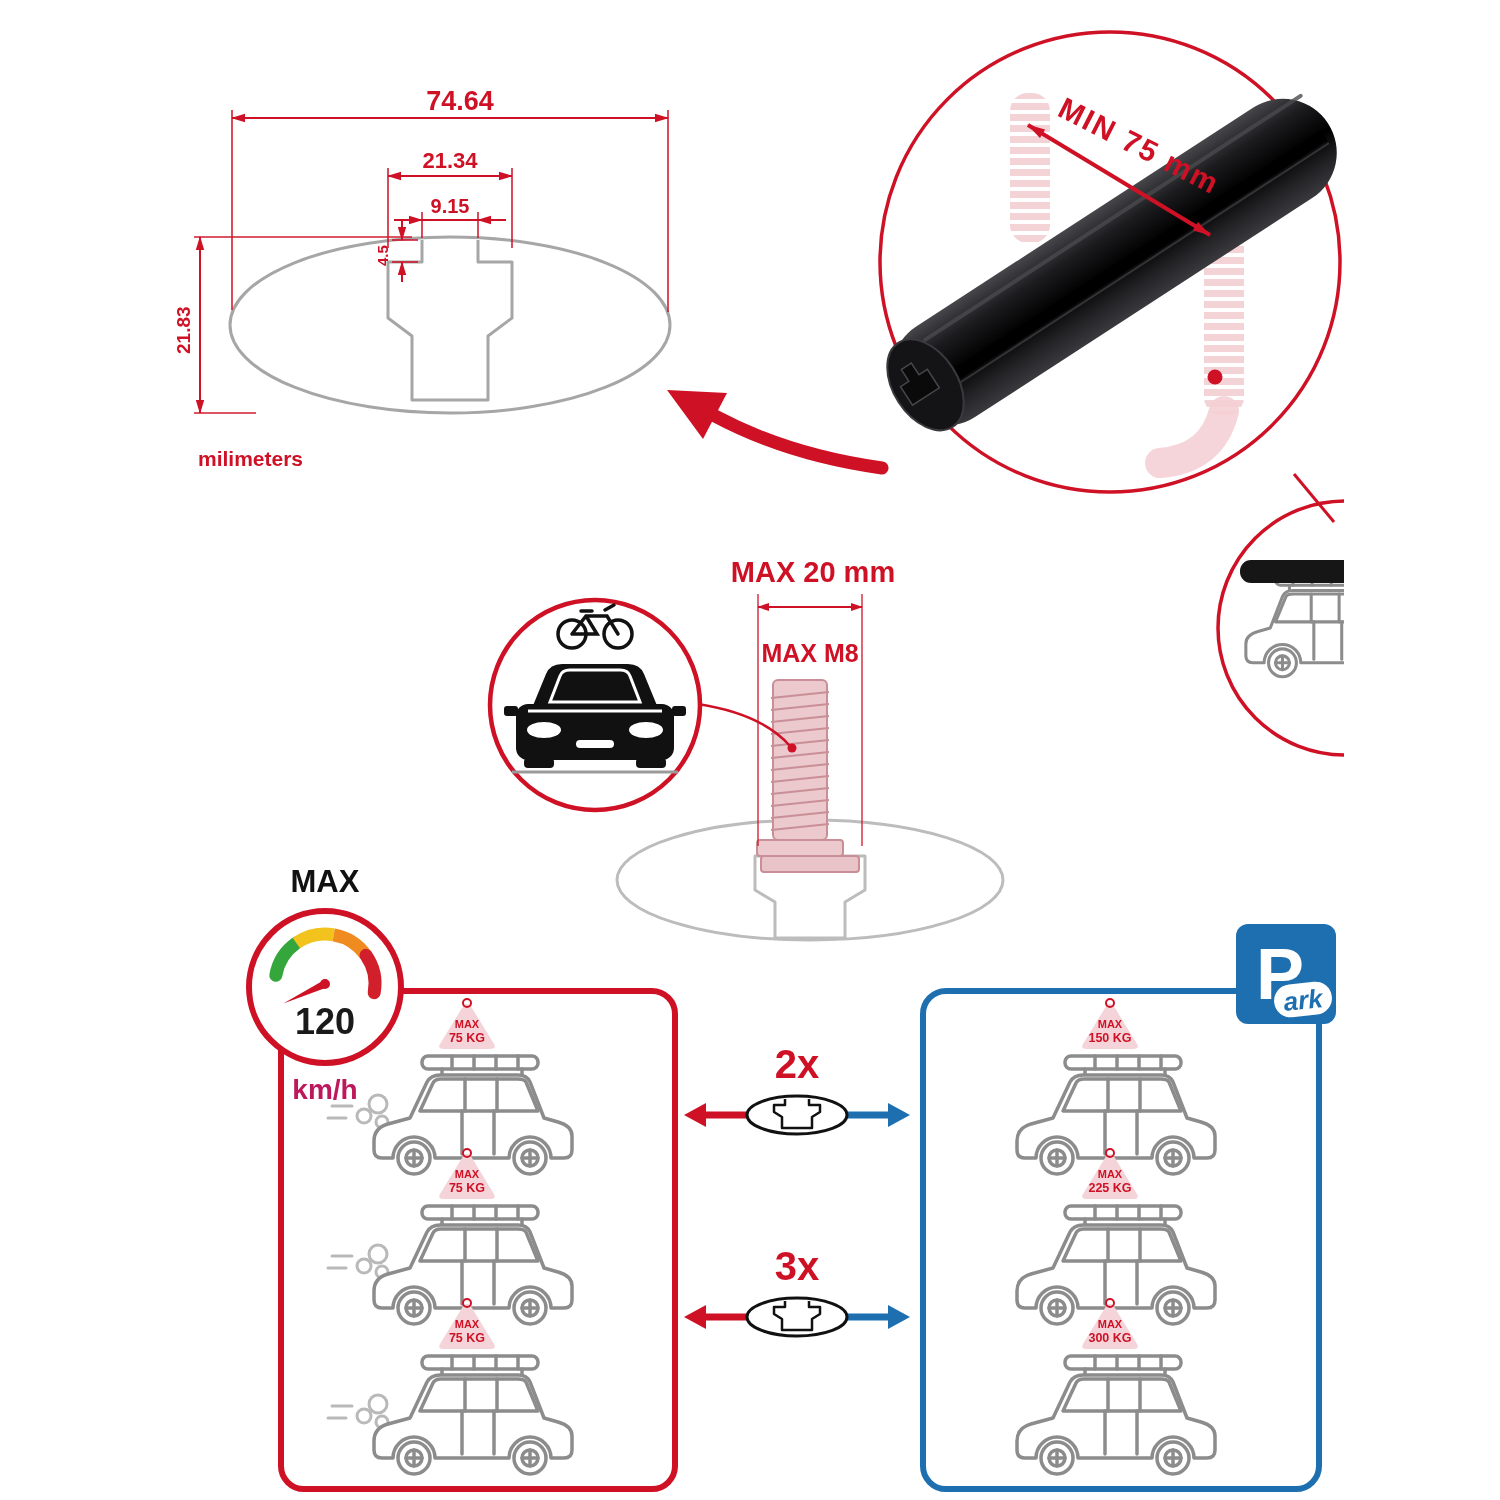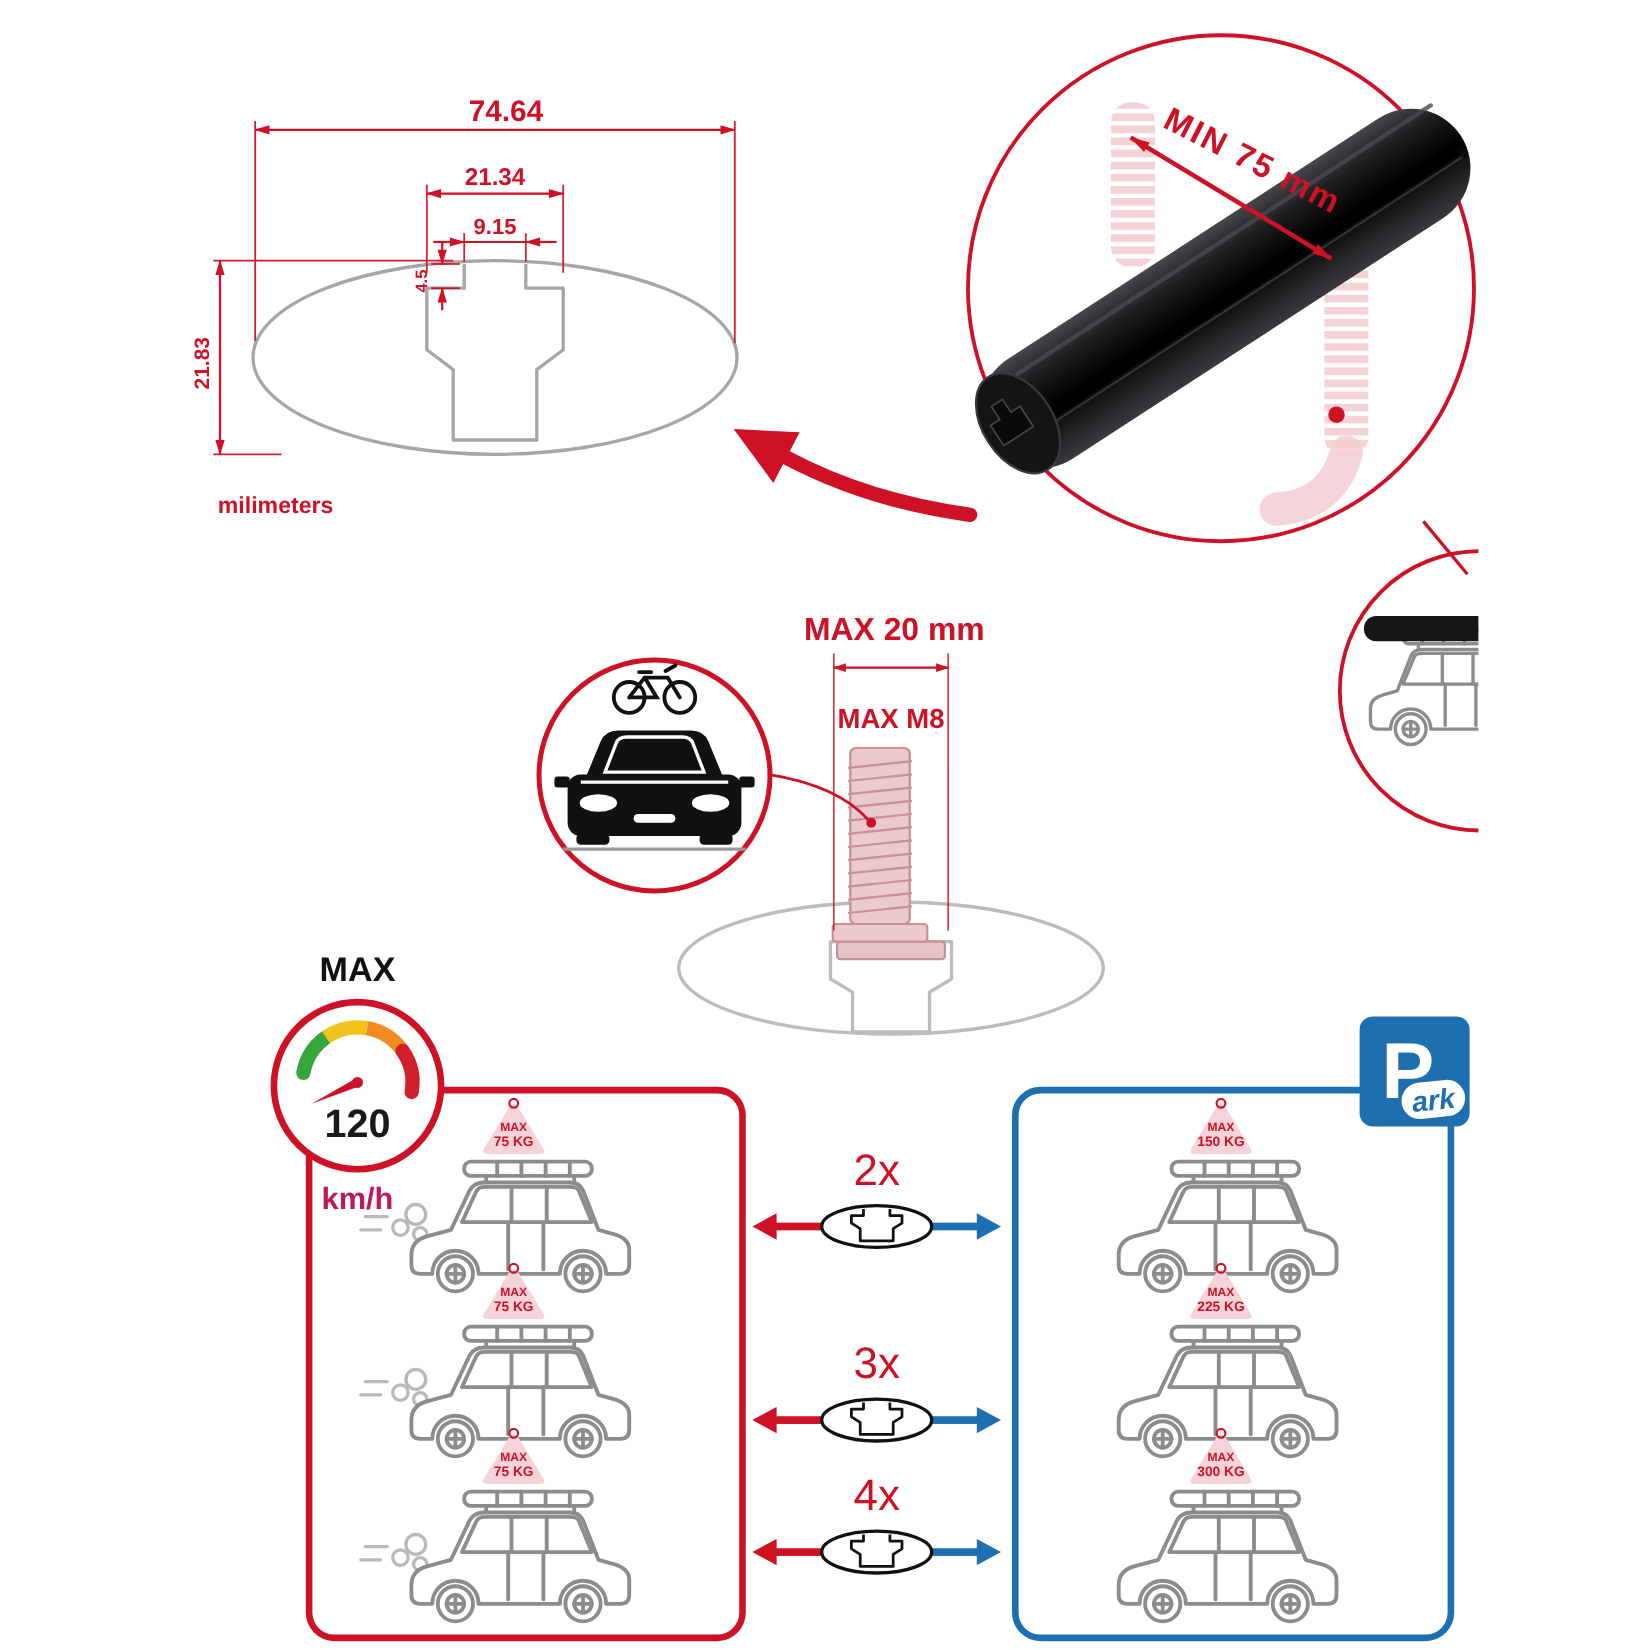--- a/index.html
+++ b/index.html
@@ -7,21 +7,21 @@
           font-family:"Liberation Sans",sans-serif;}
   .abs{position:absolute;}
   .panel{position:absolute;border-radius:26px;background:#fff;}
   #red-panel{left:278px;top:988px;width:388px;height:492px;border:6px solid #cf1126;z-index:2;}
   #blue-panel{left:920px;top:988px;width:390px;height:492px;border:6px solid #1e6fb0;z-index:2;}
   .car-slot{position:absolute;width:240px;height:190px;z-index:3;}
   .car-svg{position:absolute;left:0;top:44px;transform:scaleX(-1);}
   .pennant{position:absolute;left:82px;top:2px;z-index:4;}
   .puffs{position:absolute;left:-26px;top:92px;}
   .mult-row{position:absolute;left:672px;width:250px;text-align:center;z-index:3;}
-  .mult-label{font-size:40px;font-weight:400;color:#cf1126;line-height:1;}
+  .mult-label{font-size:40px;font-weight:700;color:#cf1126;line-height:1;}
   .mult-row svg{margin-top:8px;}
   #gauge-max{left:240px;top:864px;width:170px;text-align:center;font-size:31px;font-weight:800;color:#111;z-index:6;}
   #gauge-unit{left:240px;top:1074px;width:170px;text-align:center;font-size:28px;font-weight:700;color:#be185d;z-index:6;}
   #gauge-svg{left:240px;top:902px;z-index:6;}
   #park-sign{left:1236px;top:924px;width:100px;height:100px;background:#1e6fb0;border-radius:12px;z-index:5;}
   #park-p{position:absolute;left:20px;top:0px;color:#fff;font-size:72px;font-weight:800;line-height:100px;}
   #park-blob{position:absolute;right:4px;bottom:8px;width:58px;height:33px;background:#fff;border-radius:17px;
              transform:rotate(-6deg);display:flex;align-items:center;justify-content:center;}
   #park-rest{color:#1e6fb0;font-size:26px;font-weight:700;font-style:italic;line-height:1;}
   svg text{font-family:"Liberation Sans",sans-serif;}
@@ -288,32 +288,26 @@
         <use href="#suv"></use>
       </svg>
   </div>
 
   <div class="mult-row" style="top:1044px">
     <div class="mult-label">2x</div>
     <svg width="250" height="46">
         <use href="#bar-arrow"></use>
       </svg>
   </div>
-  <div class="mult-row" style="top:1220px">
+  <div class="mult-row" style="top:1246px">
     <div class="mult-label">3x</div>
     <svg width="250" height="46">
         <use href="#bar-arrow"></use>
       </svg>
   </div>
-  <div class="mult-row" style="top:1340px">
-    <div class="mult-label">4x</div>
-    <svg width="250" height="46">
-        <use href="#bar-arrow"></use>
-      </svg>
-  </div>
 
   <div class="car-slot" style="left:995px;top:996px">
     <svg class="pennant" width="66" height="54" viewBox="0 0 66 54">
       <use href="#pennant-shape"></use>
       <text x="33" y="30" text-anchor="middle" font-size="11" font-weight="700" fill="#cf1126">MAX</text>
       <text x="33" y="44" text-anchor="middle" font-size="12.5" font-weight="700" fill="#cf1126">150 KG</text>
     </svg>
     <svg class="car-svg" width="240" height="140">
         <use href="#suv"></use>
       </svg>

